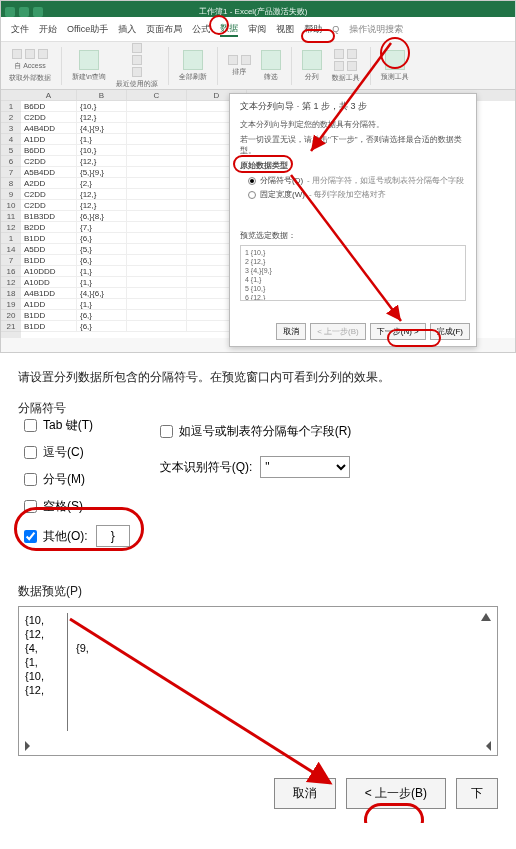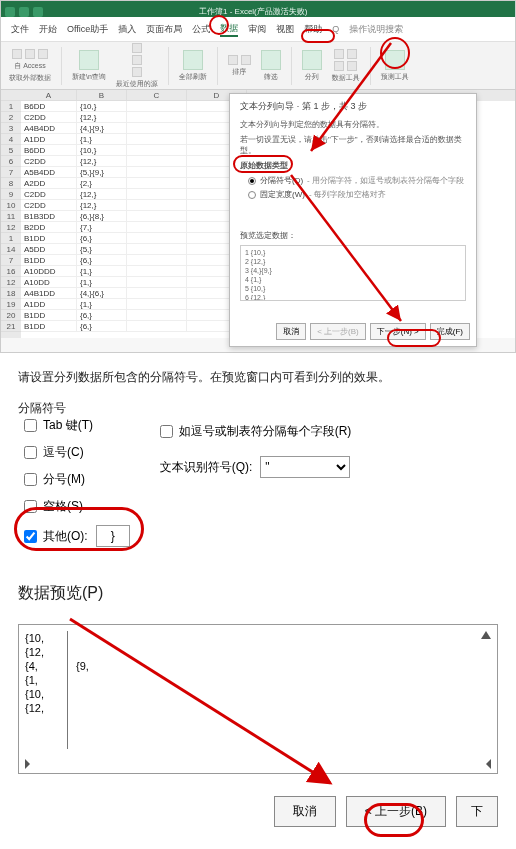--- a/index.html
+++ b/index.html
@@ -51,21 +51,21 @@
 .p2field{border:none;margin-bottom:12px}
 .p2field .legend{font-size:12px;color:#222;margin-bottom:0}
 .delims{display:flex;gap:30px}
 .delims .left{display:flex;flex-direction:column;gap:10px;margin-left:6px}
 .delims .right{display:flex;flex-direction:column;gap:16px;margin-top:6px}
 .chk{display:flex;align-items:center;gap:6px;font-size:12px}
 .chk input{width:13px;height:13px}
 .labelrow{display:flex;align-items:center;gap:8px;font-size:12px}
 .labelrow input[type=text]{width:34px;height:22px;text-align:center;border:1px solid #999;font-size:12px}
 .labelrow select{width:90px;height:22px;border:1px solid #999;font-size:12px;background:#fff}
-.previewLegend{font-size:16px;color:#222;margin:36px 0 20px}
+.previewLegend{font-size:12px;color:#222;margin:36px 0 6px}
 .previewBox{border:1px solid #999;height:150px;position:relative;overflow:auto;padding:6px;font-size:11px;background:#fff}
 .previewBox .colsep{position:absolute;left:48px;top:6px;bottom:24px;width:1px;background:#777}
 .previewBox .pcol{display:inline-block;vertical-align:top}
 .previewBox .pcol div{line-height:14px;font-size:11px}
 .previewBox .triUp{position:absolute;right:6px;top:6px;width:0;height:0;border-left:5px solid transparent;border-right:5px solid transparent;border-bottom:8px solid #555}
 .previewBox .stub{position:absolute;left:6px;bottom:4px;width:6px;height:6px;border-left:5px solid #555;border-top:5px solid transparent;border-bottom:5px solid transparent}
 .previewBox .stubR{position:absolute;right:6px;bottom:4px;width:6px;height:6px;border-right:5px solid #555;border-top:5px solid transparent;border-bottom:5px solid transparent}
 .btnrow{display:flex;justify-content:flex-end;gap:10px;margin-top:22px}
 .btnrow button{font-size:12px;padding:6px 18px;background:#f4f4f4;border:1px solid #888}
 .ringBig{position:absolute;border:3px solid #d40000;border-radius:50%;pointer-events:none}

